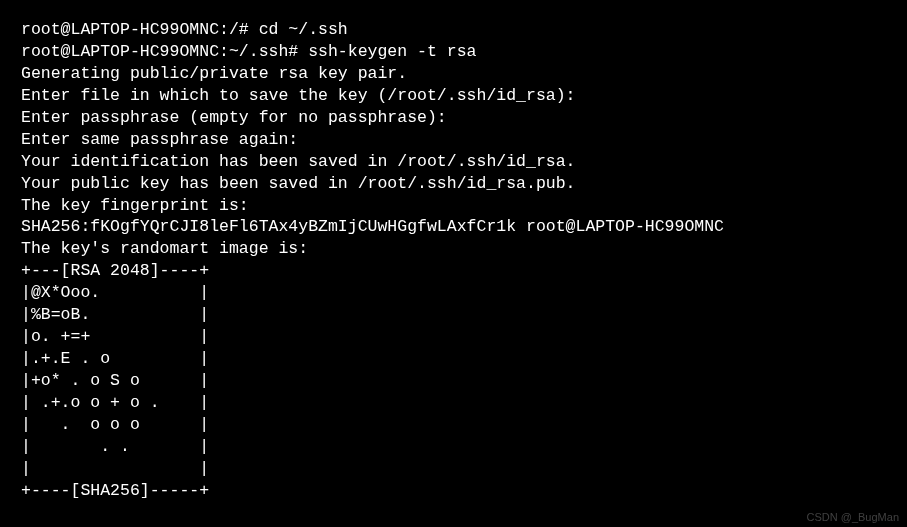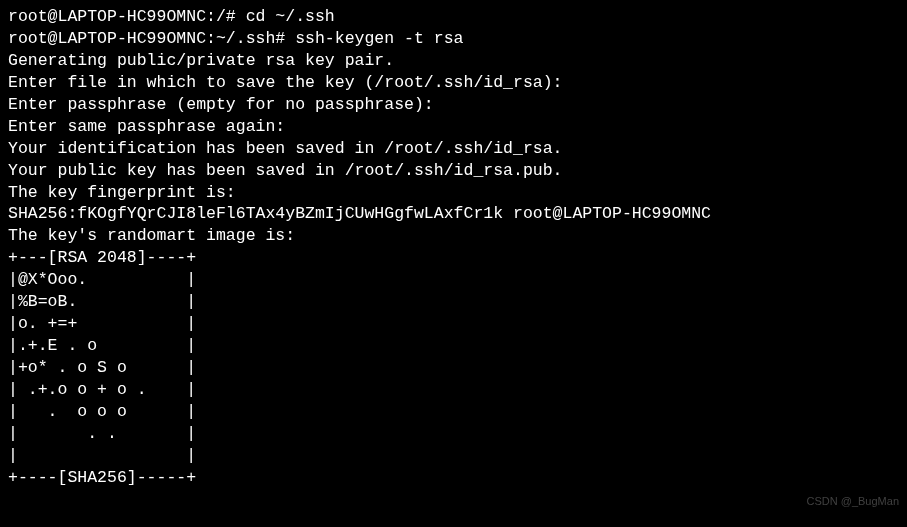--- a/index.html
+++ b/index.html
@@ -10,28 +10,28 @@
       background: #000000;
       color: #ffffff;
       font-family: "Consolas", "Courier New", monospace;
       font-size: 16.5px;
       line-height: 1.33;
       overflow: hidden;
       box-sizing: border-box;
       position: relative;
     }
     pre {
-      margin: 4px;
+      margin: 17px;
       font-family: inherit;
       white-space: pre;
     }
     .watermark {
       position: absolute;
       right: 8px;
-      bottom: 18px;
+      bottom: 2px;
       font-size: 11px;
       color: rgba(180,180,180,0.35);
       font-family: sans-serif;
     }
   </style>
 </head>
 <body>
 
 <pre>root@LAPTOP-HC99OMNC:/# cd ~/.ssh
 root@LAPTOP-HC99OMNC:~/.ssh# ssh-keygen -t rsa

